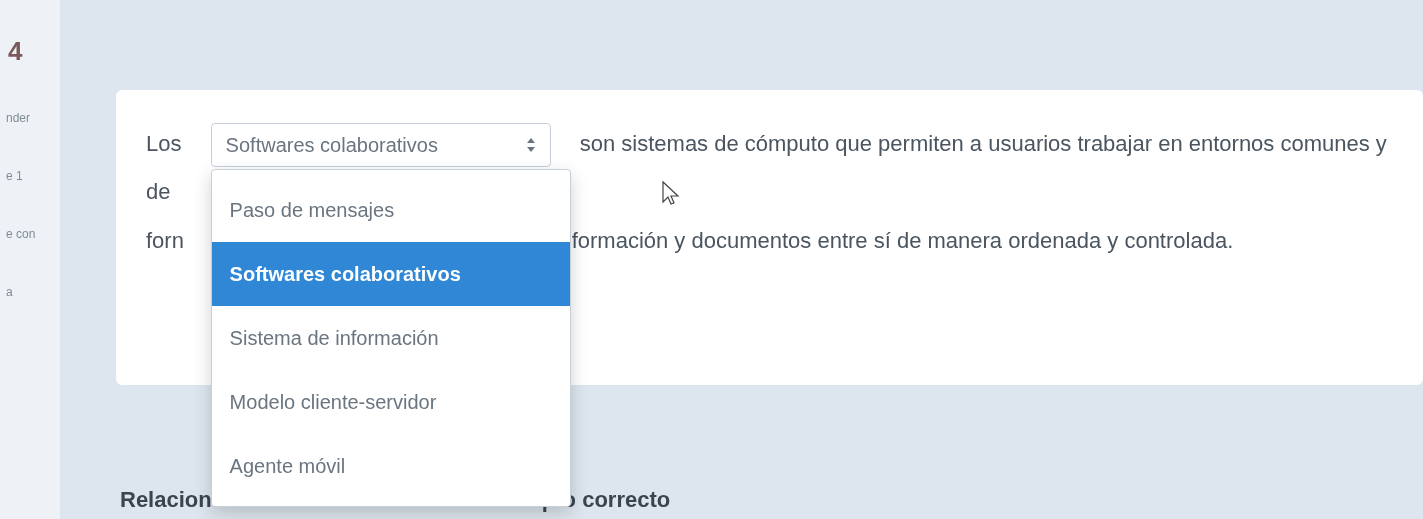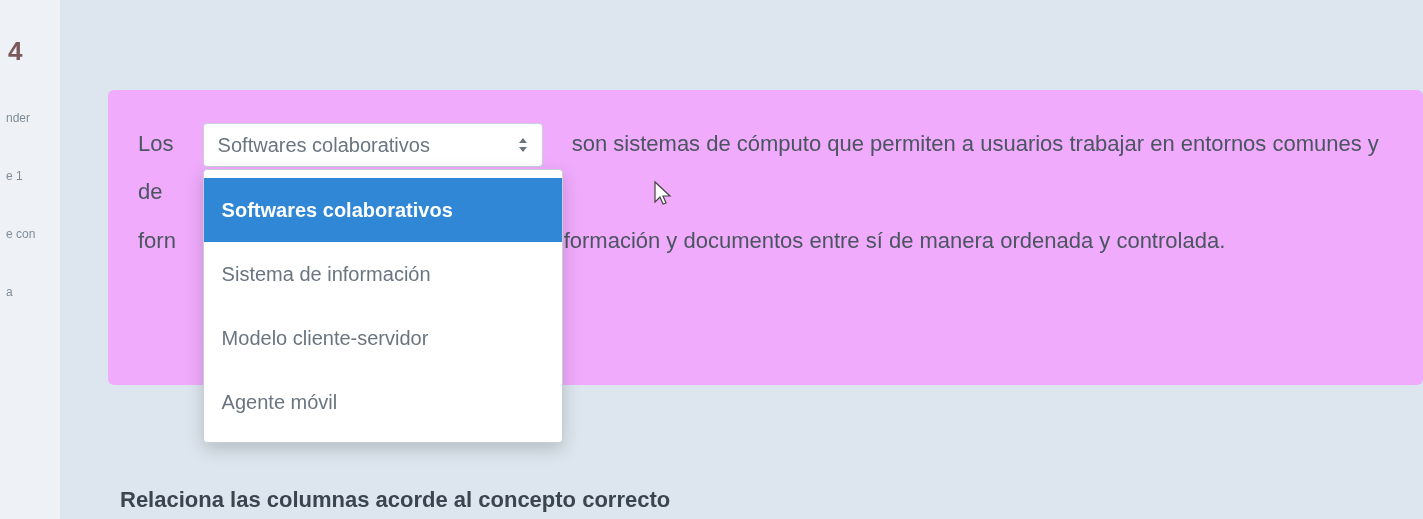--- a/index.html
+++ b/index.html
@@ -34,25 +34,25 @@
     .sidebar small {
       display: block;
       font-size: 12px;
       color: #7f8c97;
       margin-bottom: 8px;
       margin-top: 44px;
     }
 
     .question-card {
       position: absolute;
-      left: 108px;
+      left: 116px;
       right: 0;
       top: 90px;
       padding: 30px 30px 120px 30px;
-      background: #f0abfc;
+      background: #ffffff;
       border-radius: 6px;
       color: #4a5560;
       font-size: 22px;
       line-height: 2.2;
     }
 
     .sentence-row { display: inline; }
 
     .dropdown-wrap {
       display: inline-block;
@@ -150,20 +150,21 @@
       </span>
     </span>
 
     <span class="cursor-icon">
       <svg width="20" height="26" viewBox="0 0 20 26">
         <path d="M2 2 L2 22 L7 17 L10 24 L13 23 L10 16 L17 16 Z" fill="#ffffff" stroke="#444" stroke-width="1.2"></path>
       </svg>
     </span>
 
     <div class="dropdown-menu">
+      <div class="opt">Paso de mensajes</div>
       <div class="opt selected">Softwares colaborativos</div>
       <div class="opt">Sistema de información</div>
       <div class="opt">Modelo cliente-servidor</div>
       <div class="opt">Agente móvil</div>
     </div>
   </span>
 
   <span class="sentence-row">son sistemas de cómputo que permiten a usuarios trabajar en entornos comunes y de</span>
   <br>
   <span class="sentence-row">forn</span>

